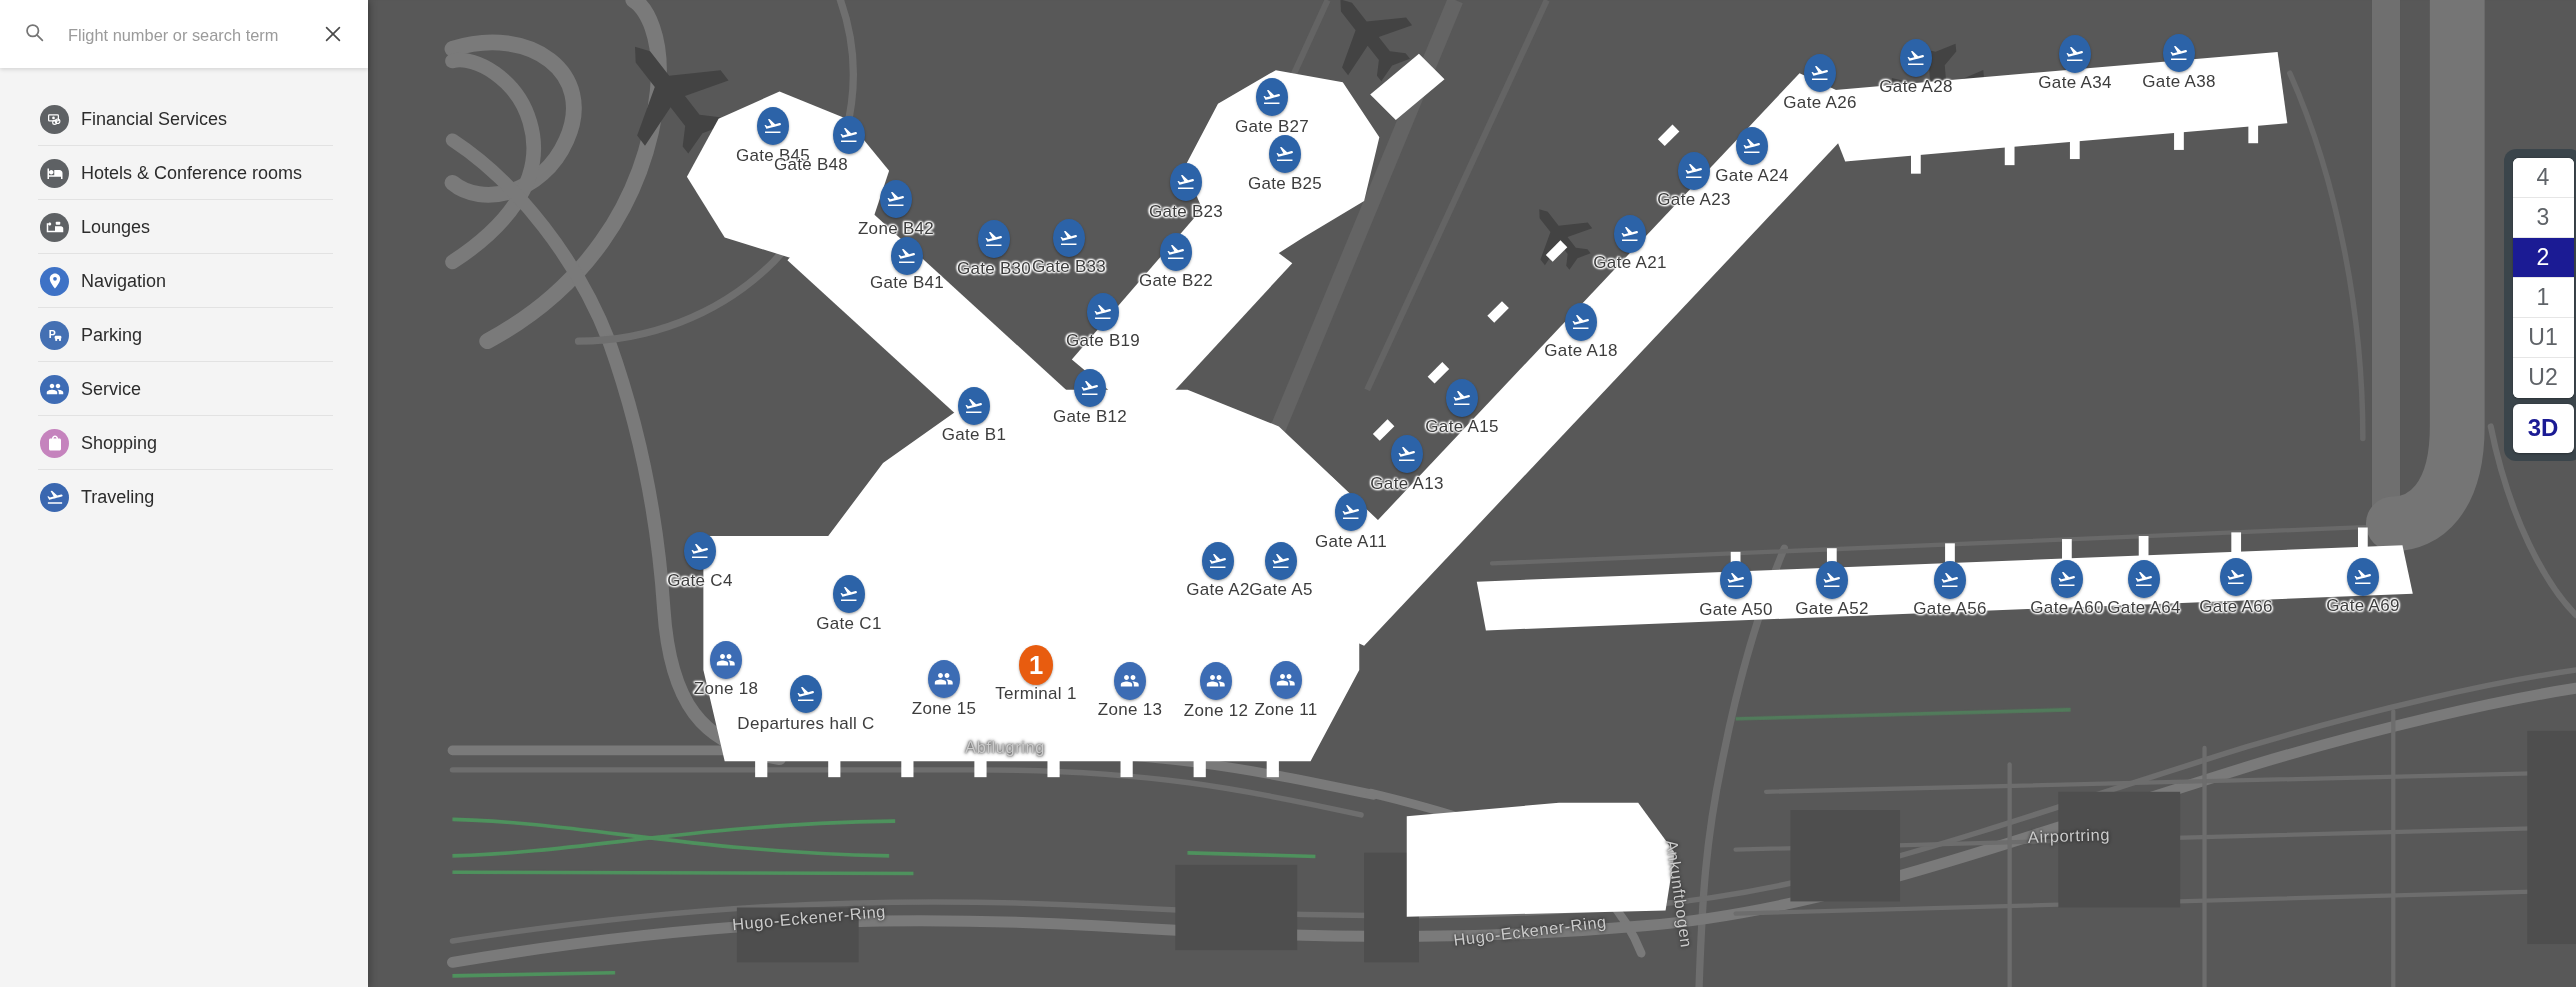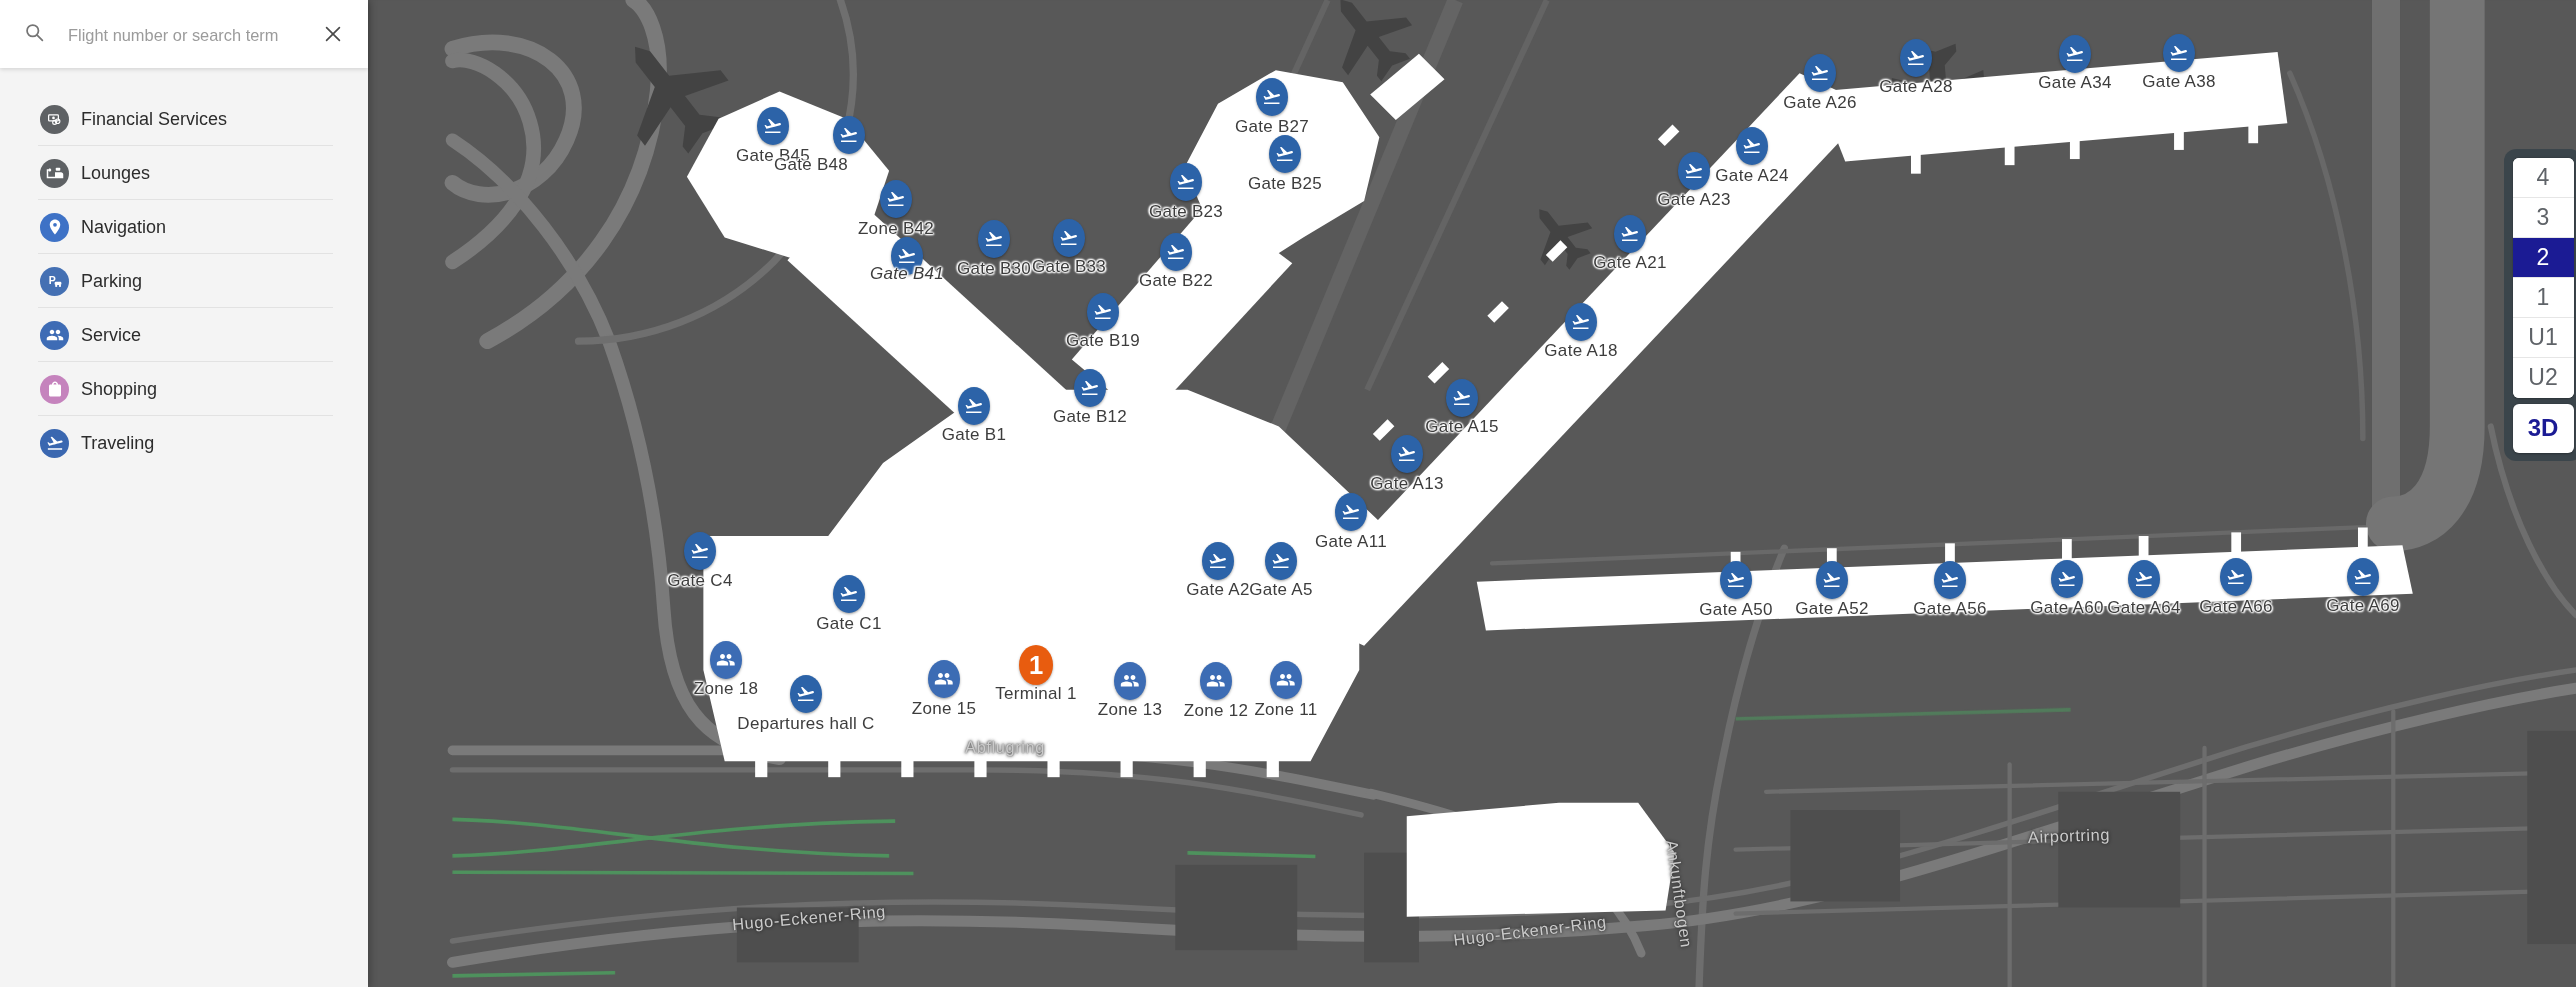--- a/index.html
+++ b/index.html
@@ -200,21 +200,21 @@
           <svg viewBox="0 0 24 24">
             <path fill="#fff" d="M2.5 19h19v2h-19v-2zm19.57-9.36c-.21-.8-1.04-1.28-1.84-1.06L14.92 10l-6.9-6.43-1.93.51 4.14 7.17-4.97 1.33-1.97-1.54-1.45.39 2.59 4.49s7.12-1.9 16.57-4.43c.81-.23 1.28-1.05 1.07-1.85z"></path>
           </svg>
         </div>
         <div class="poi-label" style="left: 896px; top: 219px;">Zone B42</div>
         <div class="poi-marker" style="left: 907px; top: 256px; background: rgb(44, 99, 168);">
           <svg viewBox="0 0 24 24">
             <path fill="#fff" d="M2.5 19h19v2h-19v-2zm19.57-9.36c-.21-.8-1.04-1.28-1.84-1.06L14.92 10l-6.9-6.43-1.93.51 4.14 7.17-4.97 1.33-1.97-1.54-1.45.39 2.59 4.49s7.12-1.9 16.57-4.43c.81-.23 1.28-1.05 1.07-1.85z"></path>
           </svg>
         </div>
-        <div class="poi-label" style="left: 907px; top: 264px; font-style: italic;">Gate B41</div>
+        <div class="poi-label" style="left: 907px; top: 273px;">Gate B41</div>
         <div class="poi-marker" style="left: 994px; top: 239px; background: rgb(44, 99, 168);">
           <svg viewBox="0 0 24 24">
             <path fill="#fff" d="M2.5 19h19v2h-19v-2zm19.57-9.36c-.21-.8-1.04-1.28-1.84-1.06L14.92 10l-6.9-6.43-1.93.51 4.14 7.17-4.97 1.33-1.97-1.54-1.45.39 2.59 4.49s7.12-1.9 16.57-4.43c.81-.23 1.28-1.05 1.07-1.85z"></path>
           </svg>
         </div>
         <div class="poi-label" style="left: 994px; top: 259px;">Gate B30</div>
         <div class="poi-marker" style="left: 1069px; top: 238px; background: rgb(44, 99, 168);">
           <svg viewBox="0 0 24 24">
             <path fill="#fff" d="M2.5 19h19v2h-19v-2zm19.57-9.36c-.21-.8-1.04-1.28-1.84-1.06L14.92 10l-6.9-6.43-1.93.51 4.14 7.17-4.97 1.33-1.97-1.54-1.45.39 2.59 4.49s7.12-1.9 16.57-4.43c.81-.23 1.28-1.05 1.07-1.85z"></path>
           </svg>
@@ -460,20 +460,28 @@
         <li class="cat-item">
           <span class="cat-icon" style="background: rgb(94, 97, 100);">
             <svg viewBox="0 0 24 24">
               <rect x="3.5" y="6.5" width="13" height="8" rx="1" fill="none" stroke="#fff" stroke-width="1.6"></rect>
               <circle cx="10" cy="10.5" r="1.8" fill="#fff"></circle>
               <circle cx="15.5" cy="15" r="3" fill="none" stroke="#fff" stroke-width="1.5"></circle>
               <circle cx="11.5" cy="16.5" r="2.6" fill="none" stroke="#fff" stroke-width="1.5"></circle>
             </svg>
           </span>
           <span class="cat-label">Financial Services</span>
+        </li>
+        <li class="cat-item">
+          <span class="cat-icon" style="background: rgb(94, 97, 100);">
+            <svg viewBox="0 0 24 24">
+              <path fill="#fff" d="M7 14c1.66 0 3-1.34 3-3S8.66 8 7 8s-3 1.34-3 3 1.34 3 3 3zm13-6h-9v7H4V6H2v14h2v-3h16v3h2v-8c0-2.21-1.79-4-4-4z"></path>
+            </svg>
+          </span>
+          <span class="cat-label">Hotels &amp; Conference rooms</span>
         </li>
         <li class="cat-item">
           <span class="cat-icon" style="background: rgb(94, 97, 100);">
             <svg viewBox="0 0 24 24">
               <path fill="#fff" d="M5 10c1.1 0 2-.9 2-2s-.9-2-2-2-2 .9-2 2 .9 2 2 2zm16 1h-9v6H3V7H1v12h22v-5c0-1.66-1.34-3-3-3z"></path>
               <rect x="13" y="5" width="6" height="4" rx="1" fill="#fff"></rect>
             </svg>
           </span>
           <span class="cat-label">Lounges</span>
         </li>

